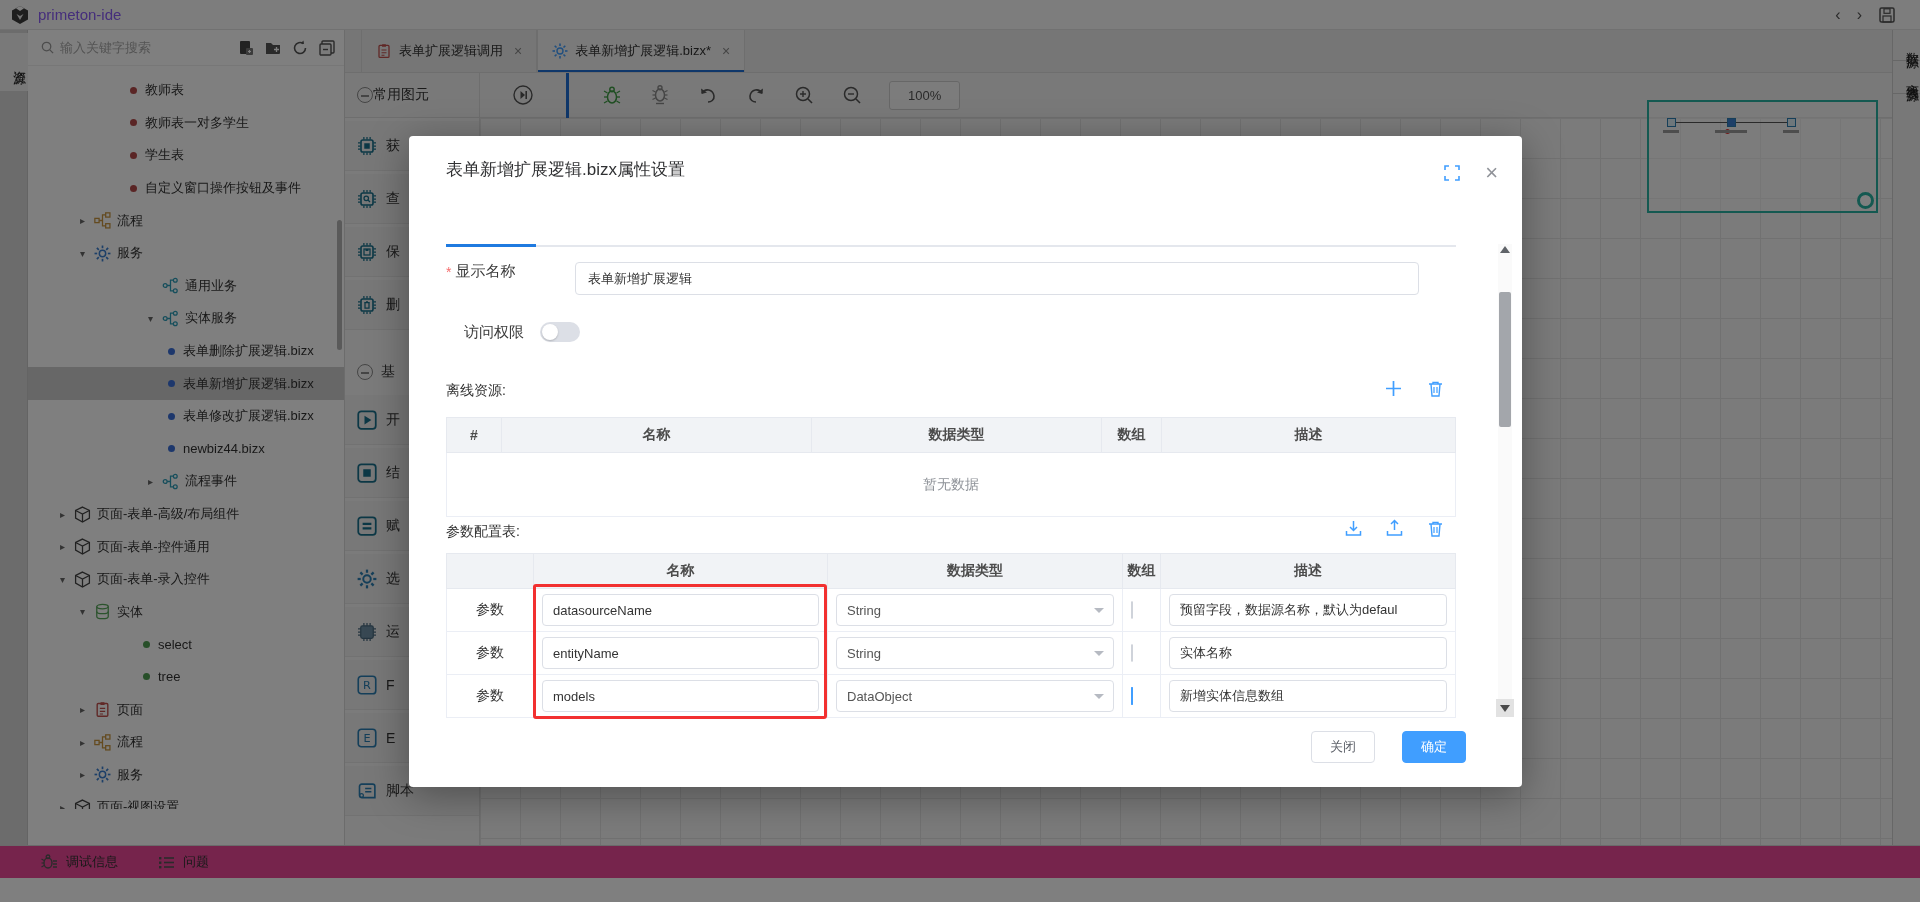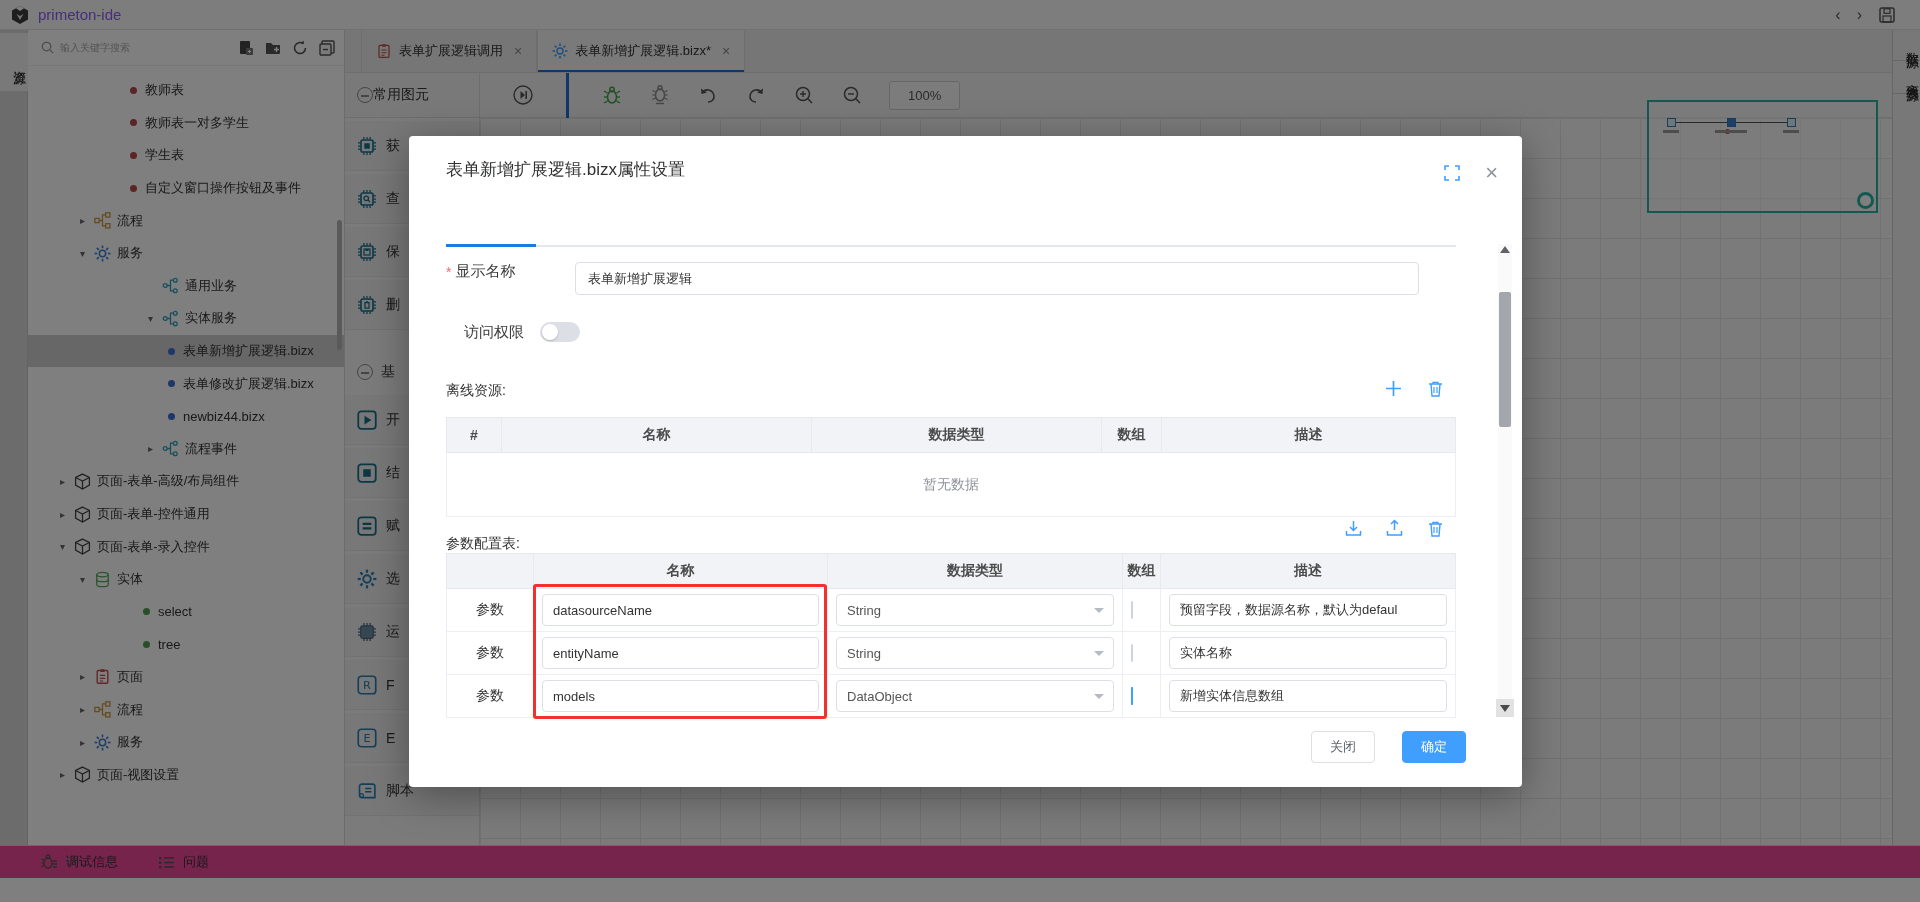--- a/index.html
+++ b/index.html
@@ -16,21 +16,21 @@
   
   .main { position:absolute; left:0; top:30px; width:1920px; height:815px; display:flex; }
 
   .left-rail { width:28px; background:#d9d9d9; border-right:1px solid #c9c9c9; flex:none; }
   .rail-tab { writing-mode:vertical-rl; text-orientation:upright; font-size:13px; color:#222; padding:8px 0; text-align:center; width:28px; background:#f2f2f2; letter-spacing:2px; cursor:pointer; }
   .left-rail .rail-tab { height:58px; margin-top:3px; }
 
   .sidebar { width:317px; flex:none; background:#fff; border-right:1px solid #d9d9d9; position:relative; }
   .search-row { height:36px; display:flex; align-items:center; padding:0 8px 0 12px; gap:6px; border-bottom:1px solid #eee; }
   .search-box { display:flex; align-items:center; gap:5px; flex:1; }
-  .search-box input { border:none; outline:none; font-size:10px; color:#4c1d95; width:130px; background:transparent; }
+  .search-box input { border:none; outline:none; font-size:13px; color:#4c1d95; width:130px; background:transparent; }
   .search-box input::placeholder { color:#a8a8a8; }
   .sb-icons { display:flex; gap:9px; align-items:center; }
   .sb-icons .sic { width:18px; height:18px; cursor:pointer; }
 
   .tree { list-style:none; padding-top:8px; height:743px; overflow:hidden; }
   .ti { height:32.6px; display:flex; align-items:center; font-size:13px; color:#333; cursor:pointer; white-space:nowrap; }
   .ti.sel { background:#cfcfcf; }
   .p32{padding-left:32px;} .p52{padding-left:52px;} .p88{padding-left:120px;font-family:Liberation Serif, serif;} .p102{padding-left:102px;} .p115{padding-left:115px;} .p140{padding-left:140px;}
   .ar { width:14px; font-size:10px; color:#666; flex:none; }
   .dot { width:7px; height:7px; border-radius:50%; margin-right:8px; flex:none; }
@@ -268,20 +268,24 @@
             <span class="tic">
               <svg viewBox="0 0 16 16">
                 <circle cx="3" cy="8" r="1.8" fill="none" stroke="#2d9db8" stroke-width="1.2"></circle>
                 <circle cx="12.5" cy="3" r="1.8" fill="none" stroke="#2d9db8" stroke-width="1.2"></circle>
                 <circle cx="12.5" cy="13" r="1.8" fill="none" stroke="#2d9db8" stroke-width="1.2"></circle>
                 <path d="M4.8 8h3.2M8 8V3h2.7M8 8v5h2.7" fill="none" stroke="#2d9db8" stroke-width="1.2"></path>
               </svg>
             </span>
             <span>实体服务</span>
           </li>
+        <li class="ti p140">
+            <span class="dot bdot"></span>
+            <span>表单删除扩展逻辑.bizx</span>
+          </li>
         <li class="ti p140 sel">
             <span class="dot bdot"></span>
             <span>表单新增扩展逻辑.bizx</span>
           </li>
         <li class="ti p140">
             <span class="dot bdot"></span>
             <span>表单修改扩展逻辑.bizx</span>
           </li>
         <li class="ti p140">
             <span class="dot bdot"></span>
@@ -774,21 +778,21 @@
         <th>数据类型</th>
         <th>数组</th>
         <th>描述</th>
       </tr>
       <tr>
             <td class="empty-cell" colspan="5">暂无数据</td>
           </tr>
     </tbody>
       </table>
 
-    <div class="sect-label" style="top:387px;margin-top:12px;">参数配置表:</div>
+    <div class="sect-label" style="top:387px;">参数配置表:</div>
     <div class="sect-icons" style="top:383px; right:77px; gap:22px;">
       <span class="mi">
           <svg viewBox="0 0 19 19">
             <path d="M9.5 2v9M6 8l3.5 3.5L13 8" fill="none" stroke="#409eff" stroke-width="1.5"></path>
             <path d="M2.5 12v4h14v-4" fill="none" stroke="#409eff" stroke-width="1.5"></path>
           </svg>
         </span>
       <span class="mi">
           <svg viewBox="0 0 19 19">
             <path d="M9.5 11V2M6 5l3.5-3.5L13 5" fill="none" stroke="#409eff" stroke-width="1.5"></path>

